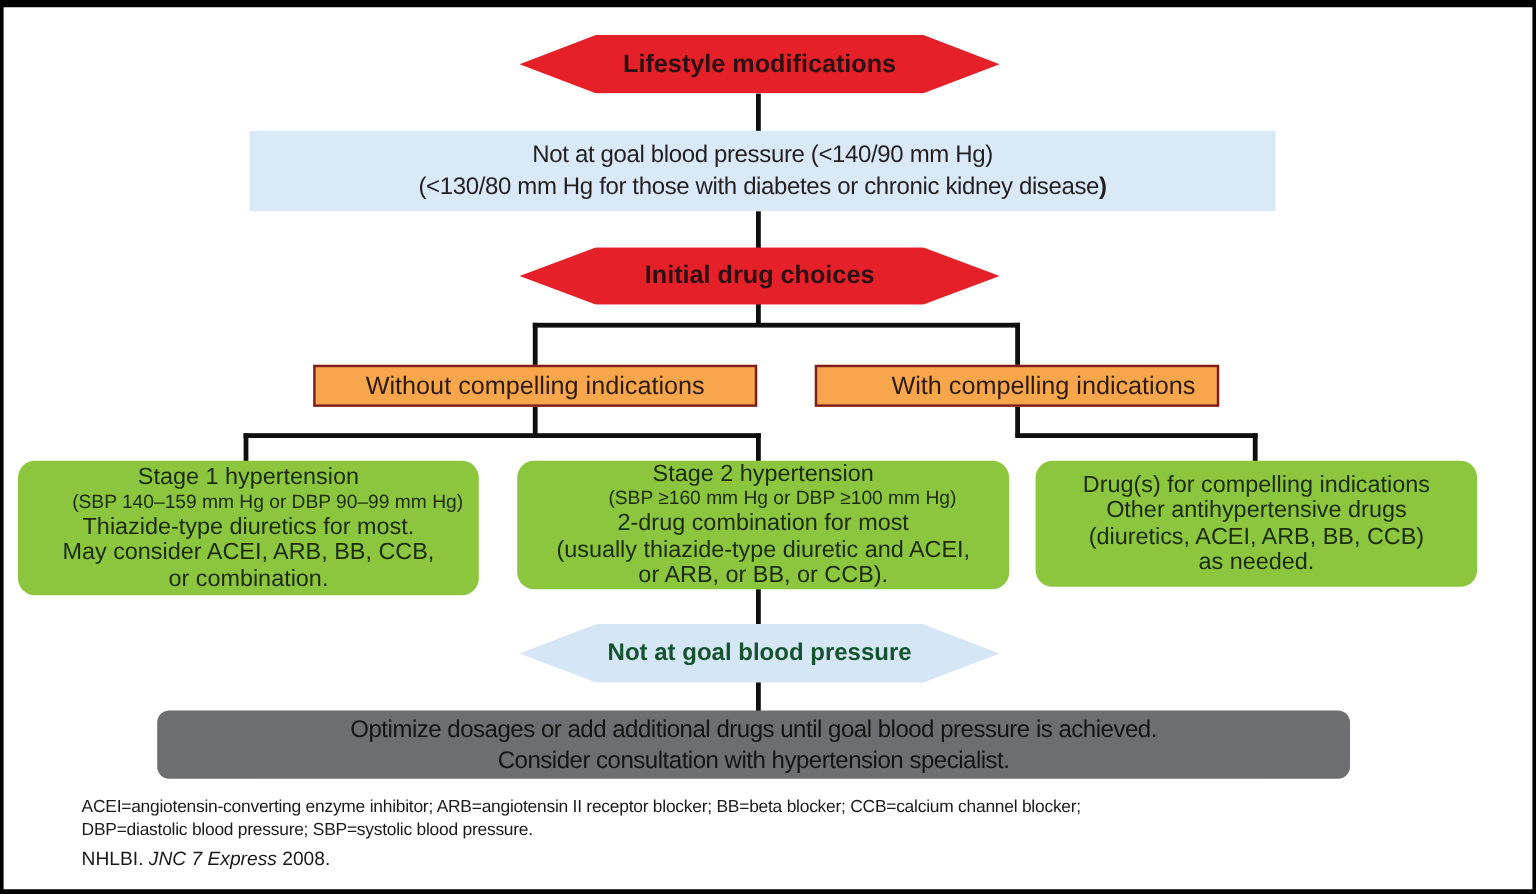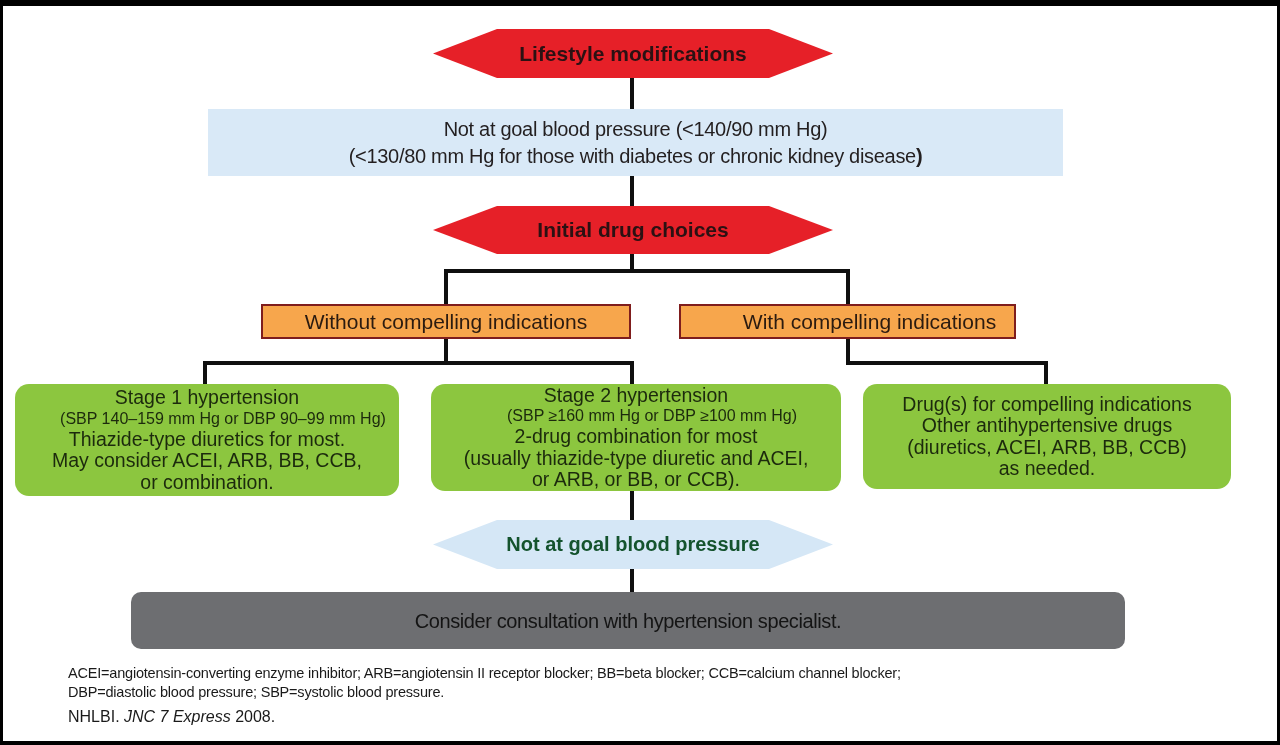--- a/index.html
+++ b/index.html
@@ -103,20 +103,21 @@
     <div>Other antihypertensive drugs</div>
     <div>(diuretics, ACEI, ARB, BB, CCB)</div>
     <div>as needed.</div>
   </div>
 
   <div class="node hex hex-blue" style="left:430px; top:514px;">
     <span style="font-size:20px;">Not at goal blood pressure</span>
   </div>
 
   <div class="node gray" style="left:128px; top:586px; width:994px; height:57px;">
+    <div>Optimize dosages or add additional drugs until goal blood pressure is achieved.</div>
     <div>Consider consultation with hypertension specialist.</div>
   </div>
 
   <div class="foot" style="top:658px;">ACEI=angiotensin-converting enzyme inhibitor; ARB=angiotensin II receptor blocker; BB=beta blocker; CCB=calcium channel blocker;</div>
   <div class="foot" style="top:677px;">DBP=diastolic blood pressure; SBP=systolic blood pressure.</div>
 
   <div class="src" style="top:702px;"><span>NHLBI. </span><em>JNC 7 Express</em><span> 2008.</span></div>
 
 </div>
 

